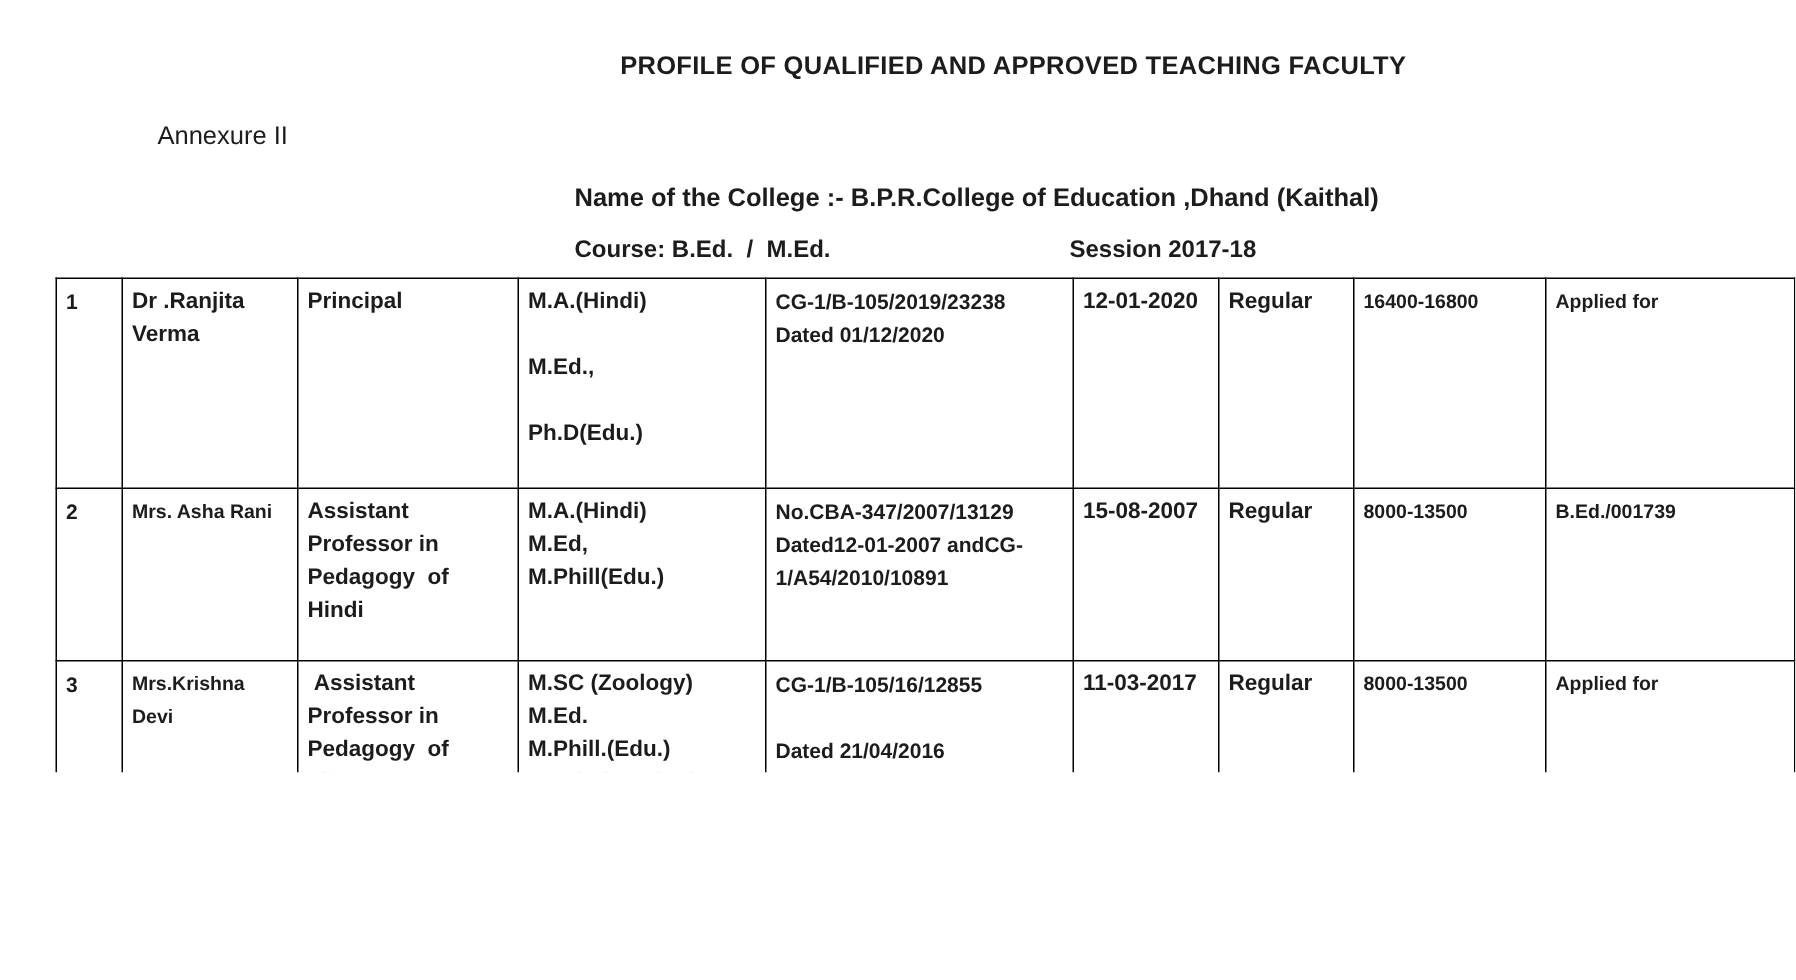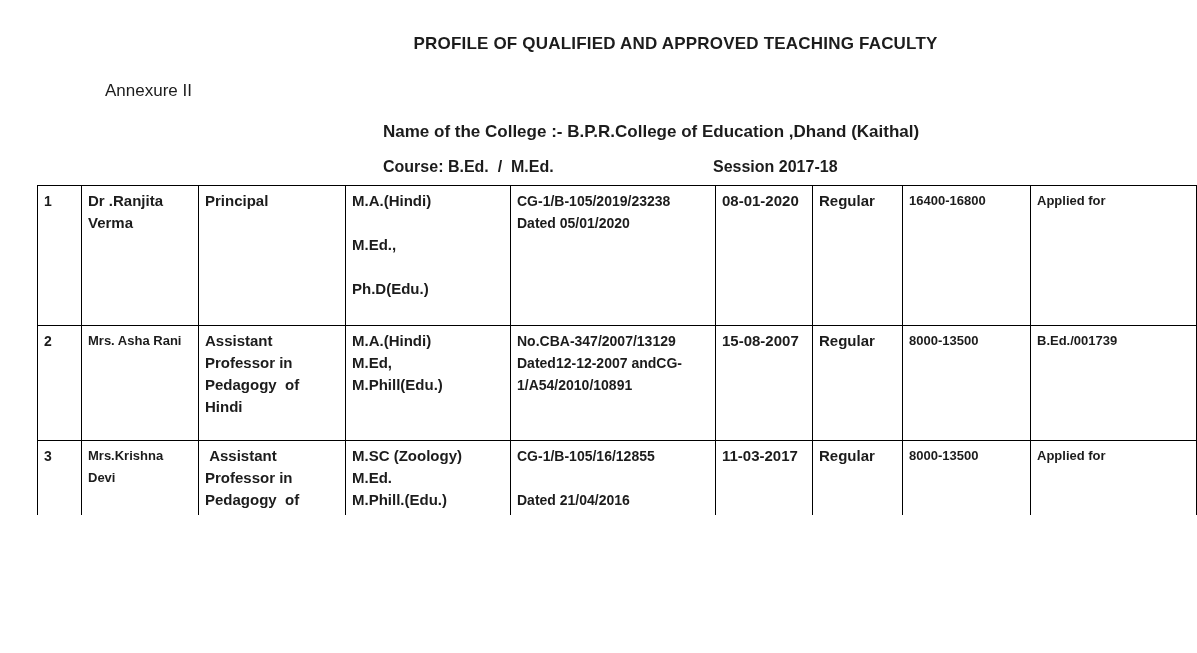--- a/index.html
+++ b/index.html
@@ -126,38 +126,38 @@
         <td class="bold fz14">1</td>
         <td>Dr .Ranjita
 Verma</td>
         <td>Principal</td>
         <td>M.A.(Hindi)
 
 M.Ed.,
 
 Ph.D(Edu.)</td>
         <td class="fz14">CG-1/B-105/2019/23238
-Dated 05/01/2020</td>
-        <td>08-01-2020</td>
+Dated 01/12/2020</td>
+        <td>12-01-2020</td>
         <td>Regular</td>
         <td class="fz13">16400-16800</td>
         <td class="fz13">Applied for</td>
       </tr>
 
       <tr class="row-2">
         <td class="bold fz14">2</td>
         <td class="fz13">Mrs. Asha Rani</td>
         <td>Assistant
 Professor in
 Pedagogy  of Hindi</td>
         <td>M.A.(Hindi)
 M.Ed,
 M.Phill(Edu.)</td>
         <td class="fz14">No.CBA-347/2007/13129
-Dated12-12-2007 andCG-
+Dated12-01-2007 andCG-
 1/A54/2010/10891</td>
         <td>15-08-2007</td>
         <td>Regular</td>
         <td class="fz13">8000-13500</td>
         <td class="fz13 bold">B.Ed./001739</td>
       </tr>
 
       <tr class="row-3">
         <td class="bold fz14">3</td>
         <td class="fz13">Mrs.Krishna

